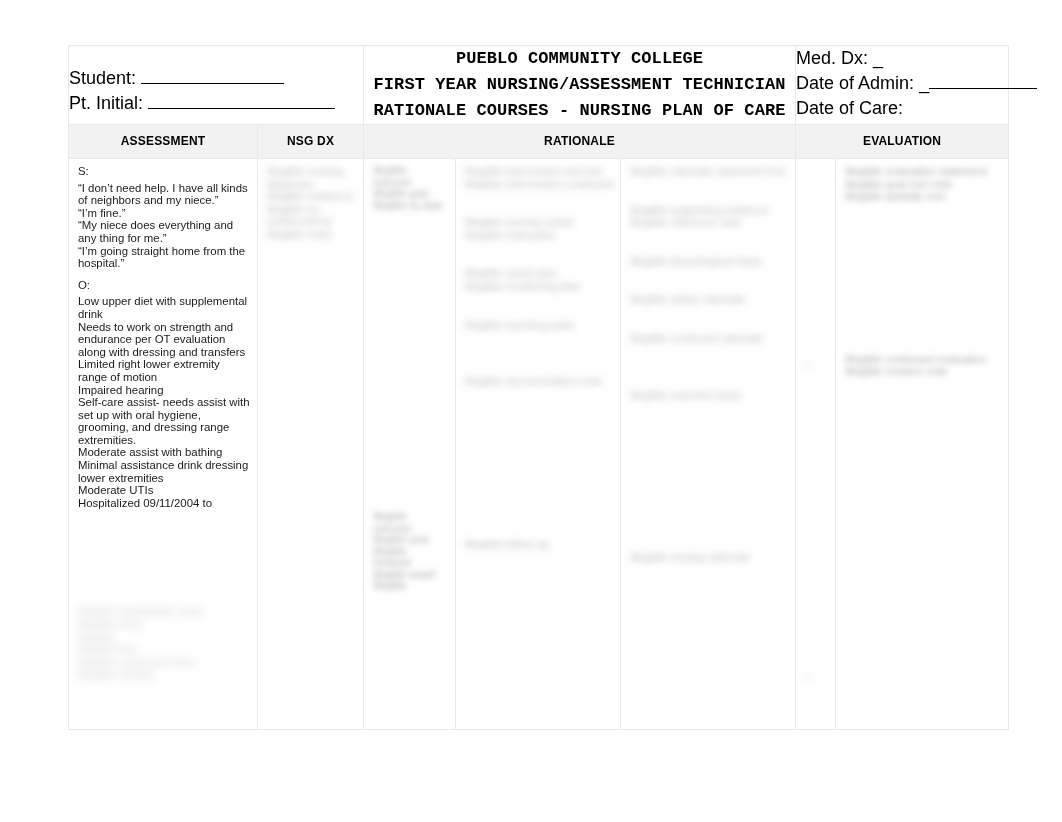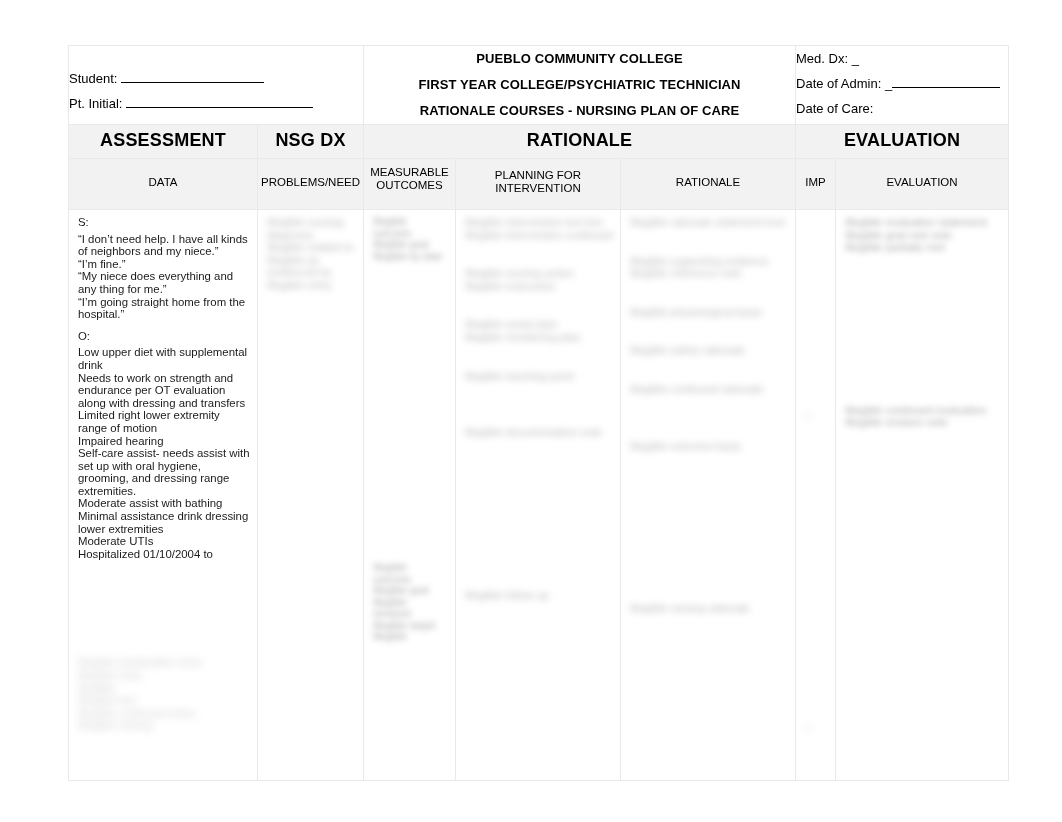--- a/index.html
+++ b/index.html
@@ -43,52 +43,53 @@
     background: #ffffff;
   }
 
   
   .info-cell {
     padding: 10px 12px 8px 12px;
     height: 74px;
     box-sizing: border-box;
   }
   .info-line {
-    font-size: 13px;
+    font-size: 18px;
     line-height: 25px;
     white-space: nowrap;
   }
   .info-line .blank {
     border-bottom: 1.4px solid #000;
     display: inline-block;
     vertical-align: baseline;
   }
   .blank-stu   { width: 143px; }
   .blank-pt    { width: 187px; }
   .blank-adm   { width: 108px; }
 
   .title-cell {
     text-align: center;
     padding: 10px 4px 8px 4px;
     height: 74px;
     box-sizing: border-box;
   }
   .title-line {
-    font-size: 13px;
+    font-size: 17px;
     font-weight: bold;
     line-height: 26px;
     letter-spacing: 0.1px;
+    font-family: Liberation Mono, monospace;
   }
 
   
   .grp-row td {
     background: #f2f2f2;
     text-align: center;
     height: 27px;
-    font-size: 18px;
+    font-size: 12px;
     font-weight: bold;
     letter-spacing: 0.2px;
     vertical-align: middle;
     padding: 2px 2px 4px 2px;
   }
 
   
   .sub-row td {
     background: #f2f2f2;
     text-align: center;
@@ -170,21 +171,21 @@
           <span class="blank blank-stu"></span>
         </div>
         <div class="info-line">
           <span>Pt. Initial:</span>
           <span class="blank blank-pt"></span>
         </div>
       </td>
 
       <td class="title-cell" colspan="3">
         <div class="title-line">PUEBLO COMMUNITY COLLEGE</div>
-        <div class="title-line">FIRST YEAR COLLEGE/PSYCHIATRIC TECHNICIAN</div>
+        <div class="title-line">FIRST YEAR NURSING/ASSESSMENT TECHNICIAN</div>
         <div class="title-line">RATIONALE COURSES - NURSING PLAN OF CARE</div>
       </td>
 
       <td class="info-cell" colspan="2">
         <div class="info-line">
           <span>Med. Dx:</span>
           <span>_</span>
         </div>
         <div class="info-line">
           <span>Date of Admin:</span>
@@ -197,56 +198,41 @@
       </td>
     </tr>
 
     <tr class="grp-row">
       <td>ASSESSMENT</td>
       <td>NSG DX</td>
       <td colspan="3">RATIONALE</td>
       <td colspan="2">EVALUATION</td>
     </tr>
 
-    <tr class="sub-row">
-      <td>DATA</td>
-      <td>PROBLEMS/NEED</td>
-      <td class="sub-up">
-        <div>MEASURABLE</div>
-        <div>OUTCOMES</div>
-      </td>
-      <td>
-        <div>PLANNING FOR</div>
-        <div>INTERVENTION</div>
-      </td>
-      <td>RATIONALE</td>
-      <td>IMP</td>
-      <td>EVALUATION</td>
-    </tr>
 
     <tr class="body-row">
 
       <td>
         <div class="data-text">
           <p class="hdr">S:</p>
           <p class="item">“I don’t need help. I have all kinds of neighbors and my niece.”</p>
           <p class="item">“I’m fine.”</p>
           <p class="item">“My niece does everything and any thing for me.”</p>
           <p class="item">“I’m going straight home from the hospital.”</p>
           <div class="gap"></div>
           <p class="hdr">O:</p>
           <p class="item">Low upper diet with supplemental drink</p>
           <p class="item">Needs to work on strength and endurance per OT evaluation along with dressing and transfers</p>
           <p class="item">Limited right lower extremity range of motion</p>
           <p class="item">Impaired hearing</p>
           <p class="item">Self-care assist- needs assist with set up with oral hygiene, grooming, and dressing range extremities.</p>
           <p class="item">Moderate assist with bathing</p>
           <p class="item">Minimal assistance drink dressing lower extremities</p>
           <p class="item">Moderate UTIs</p>
-          <p class="item">Hospitalized 01/10/2004 to</p>
+          <p class="item">Hospitalized 09/11/2004 to</p>
         </div>
         <div class="spacer-xl"></div>
         <div class="data-text blur faint blur-md">
           <p>Illegible handwritten entry</p>
           <p>Illegible entry</p>
           <p>Illegible</p>
           <p>Illegible text</p>
           <p>Illegible continued notes</p>
           <p>Illegible closing</p>
         </div>

